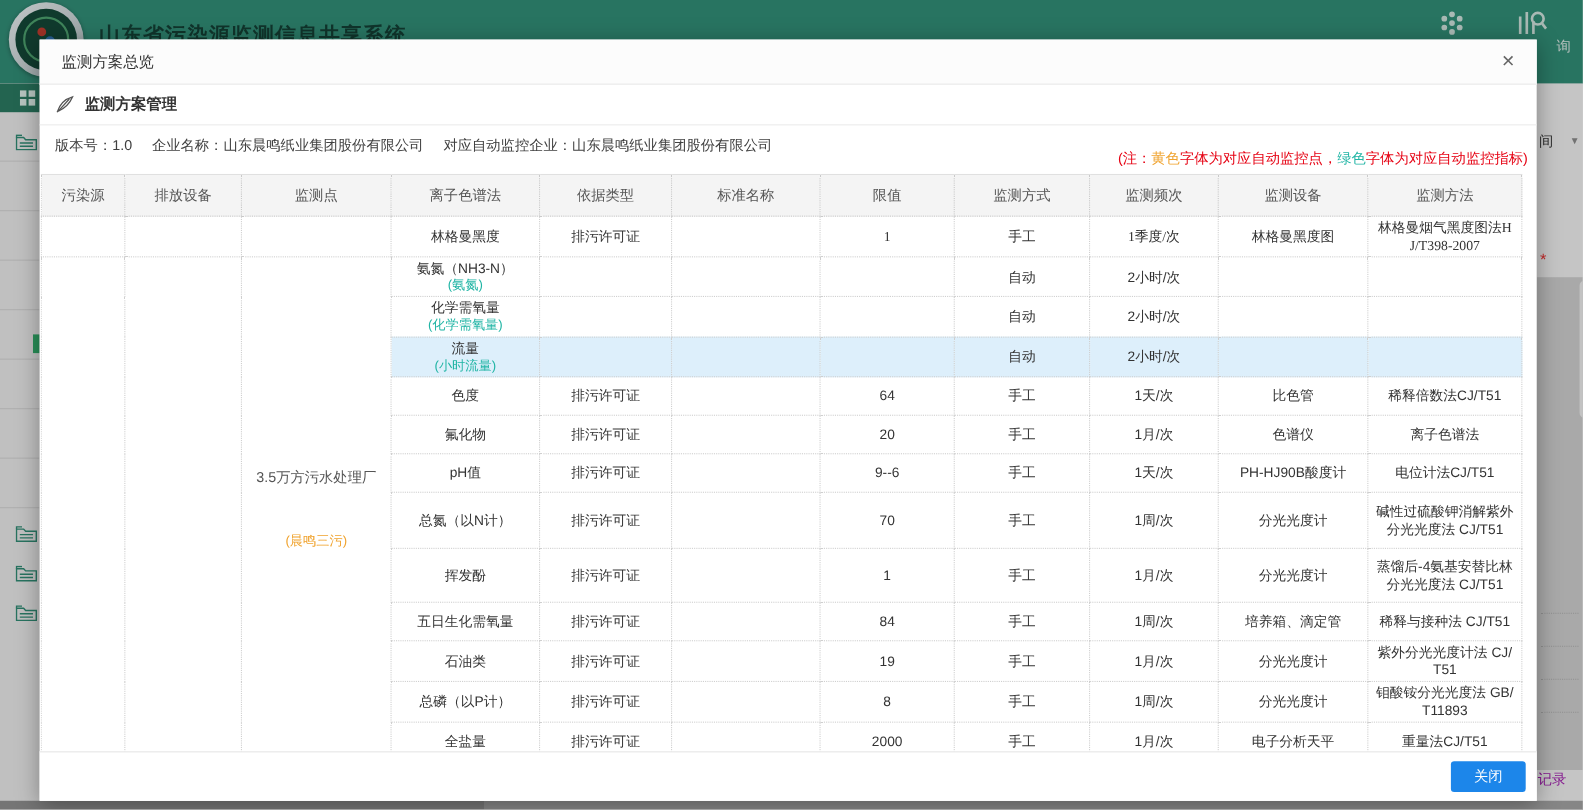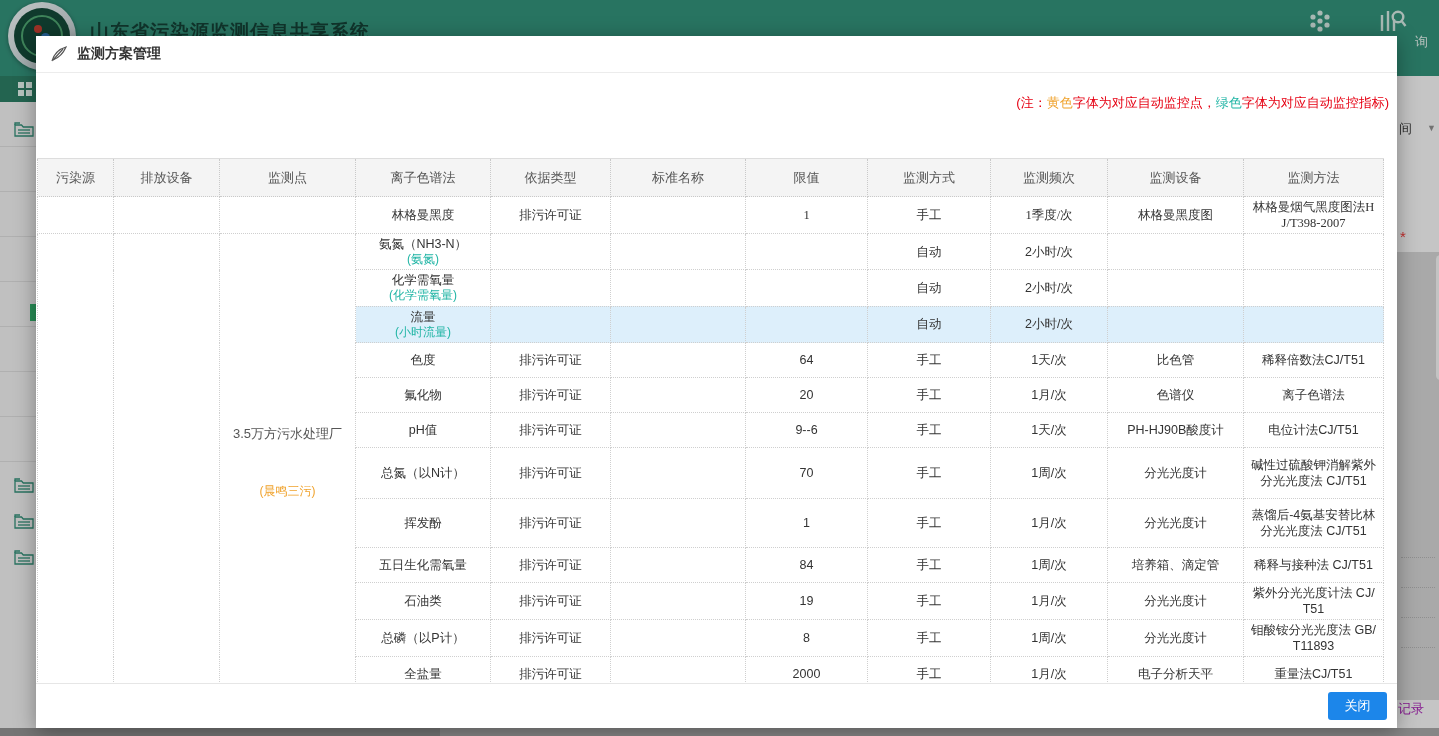--- a/index.html
+++ b/index.html
@@ -61,21 +61,21 @@
                 border:1px dotted #c9c9c9;border-top:1px solid #ddd;text-align:center;}
   table.plan td{border:1px dotted #cfcfcf;font-size:12.5px;color:#333;text-align:center;
                 padding:2px 5px;line-height:1.28;word-break:break-all;}
   tr.hl td{background:#ddeffb;}
   .item-sub,.pt-sub{font-size:12px;color:#21b5a5;}
   .pt-main{color:#555;font-size:13px;}
   .pt-sub{color:#f0a32e;margin-top:42px;}
   .scroll-thumb{position:absolute;right:1px;top:97px;width:9px;height:125px;border-radius:5px;background:#c3c3c3;}
 
   .modal-footer{position:absolute;left:0;bottom:0;width:100%;height:44px;border-top:1px solid #e6e6e6;background:#fff;}
-  .btn-close{position:absolute;right:10px;top:8px;width:59px;height:28px;background:#1c86ea;color:#fff;
+  .btn-close{position:absolute;right:10px;top:8px;width:68px;height:28px;background:#1c86ea;color:#fff;
              border:none;border-radius:3px;font-size:13px;font-family:inherit;cursor:pointer;}
 </style>
 </head>
 <body>
 
 <div class="stage">
 
   <div class="app-header">
     <div class="logo">
       <div class="logo-mid">
@@ -162,28 +162,35 @@
     </div>
     <div class="rs-records">记录</div>
   </div>
 
   <div class="bottom-a"></div>
   <div class="bottom-b"></div>
 
   <div class="overlay"></div>
 
   <div class="modal">
+    <div class="modal-header">
+      <div class="modal-title">监测方案总览</div>
+      <div class="modal-x">×</div>
+    </div>
     <div class="section-bar">
       <svg width="18" height="18" viewBox="0 0 18 18" fill="none" stroke="#555" stroke-width="1.2">
         <path d="M2 16 C4 9 9 4 16 2 C13 9 8 13 3 15"></path>
           <path d="M3 15 L13 4"></path>
       </svg>
       <div class="section-title">监测方案管理</div>
     </div>
     <div class="info-bar">
+      <div class="info-left">
+        <span>版本号：1.0</span><span>企业名称：山东晨鸣纸业集团股份有限公司</span><span>对应自动监控企业：山东晨鸣纸业集团股份有限公司</span>
+      </div>
       <div class="note">
         <span>(注：</span><span class="ny">黄色</span><span>字体为对应自动监控点，</span><span class="ng">绿色</span><span>字体为对应自动监控指标)</span>
       </div>
     </div>
     <div class="table-area">
       <table class="plan">
         <colgroup>
             <col style="width: 76px;">
             <col style="width: 106px;">
             <col style="width: 136px;">

